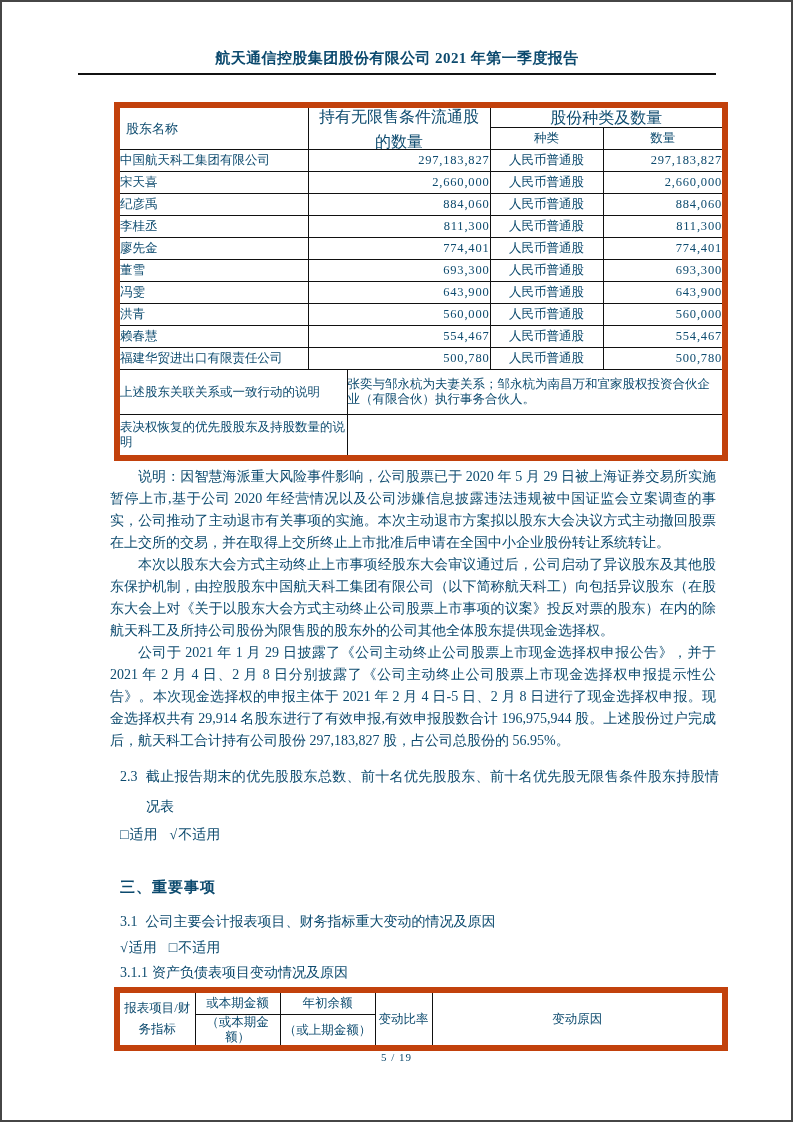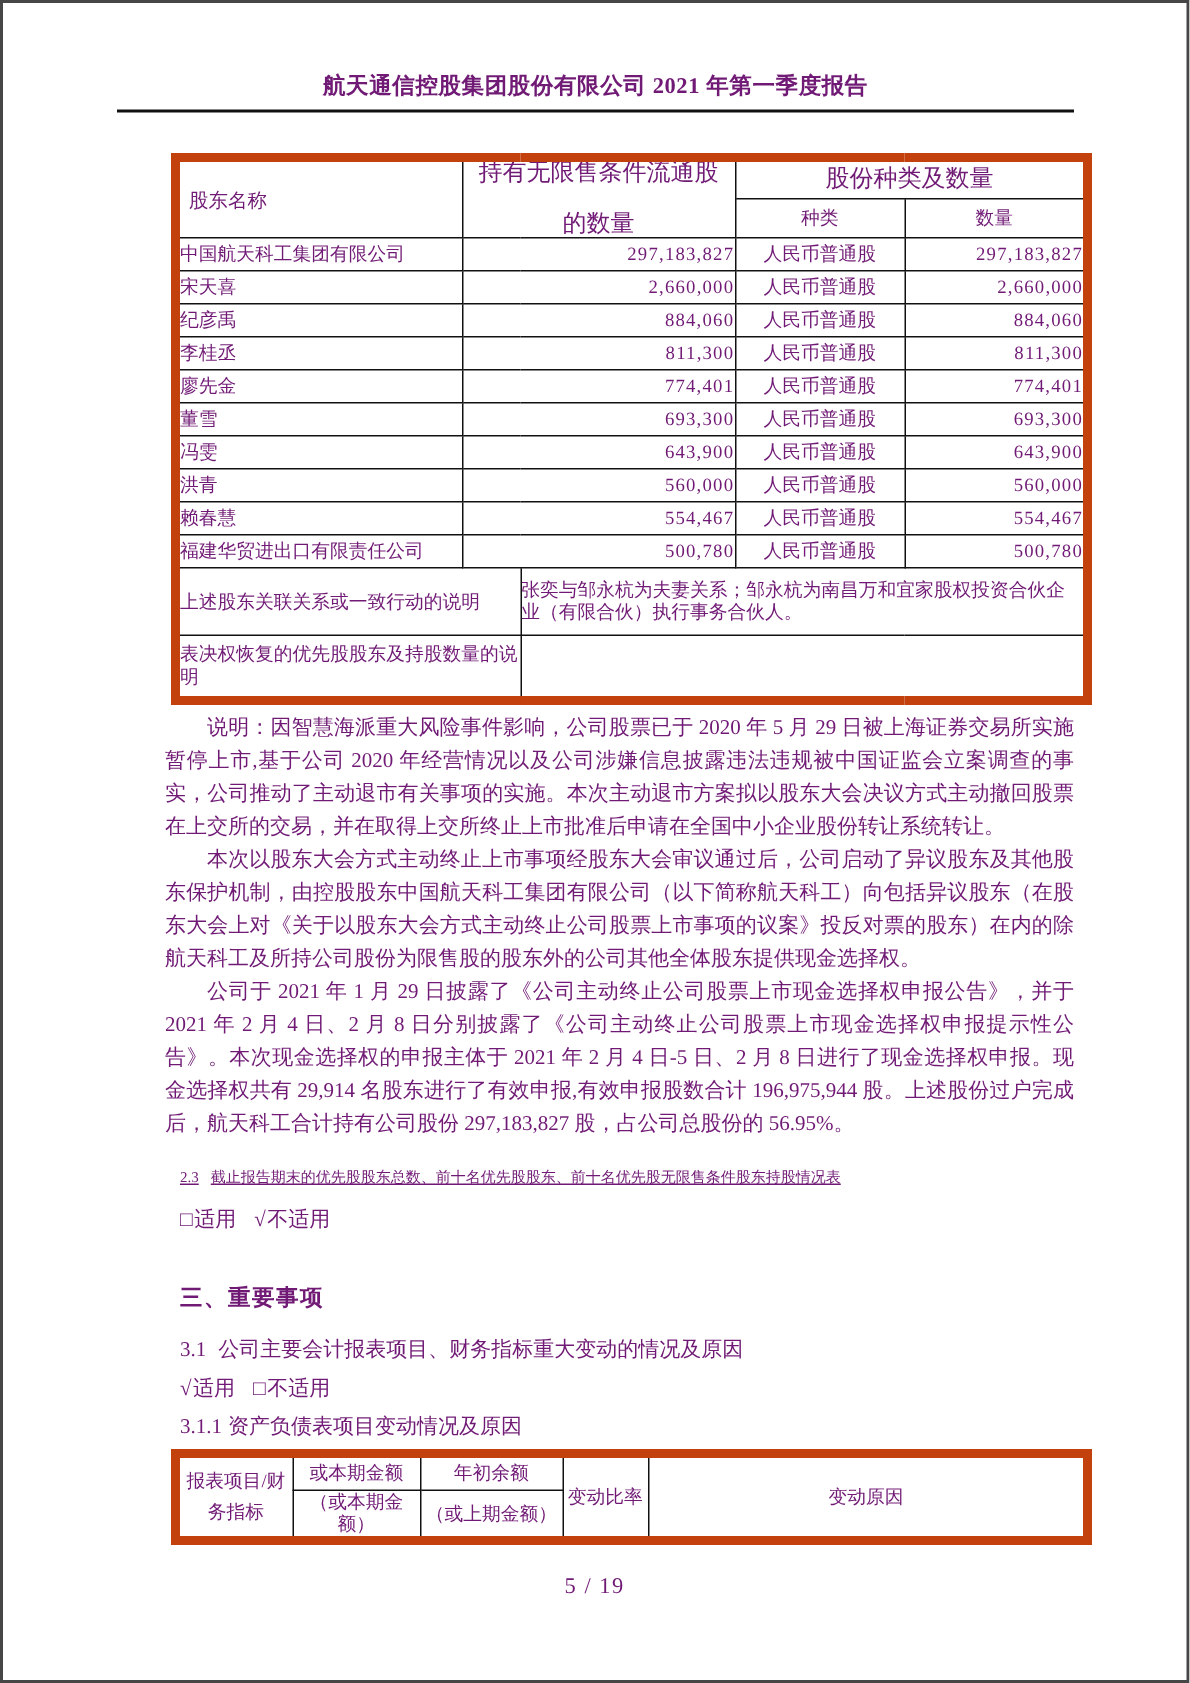--- a/index.html
+++ b/index.html
@@ -1,20 +1,20 @@
 <!DOCTYPE html>
 <html><head>
 <meta charset="utf-8">
 <style>
   html,body{margin:0;padding:0;background:#e8e8e8;}
   .page{
     width:793px;height:1122px;box-sizing:border-box;
     background:#fff;border:2px solid #464646;
     font-family:"Liberation Serif","DejaVu Serif",serif;
-    color:#701a75;overflow:hidden;position:relative;
+    color:#0c4a6e;overflow:hidden;position:relative;
   }
   
   .doc-header{
     margin:46px 75px 0 76px;
     border-bottom:2px solid #111;
     padding-bottom:5px;
     text-align:center;
   }
   .doc-title{font-size:15px;font-weight:bold;line-height:20px;letter-spacing:0.4px;}
   
@@ -50,44 +50,43 @@
   .row-voting td{height:40px;}
   
   .body-text{margin:5px 75px 0 108px;}
   .body-text p{
     margin:0;font-size:14px;line-height:22px;
     text-align:justify;text-indent:2em;
   }
   
   .heading-23{
     margin:10px 72px 0 118px;
-    font-size:10px;line-height:30px;
+    font-size:14px;line-height:30px;
     padding-left:26px;text-indent:-26px;
     text-align:justify;
-    text-decoration:underline;
   }
   .heading-23 .sec-num{margin-right:8px;}
   .applicability{margin:2px 0 0 118px;font-size:14px;line-height:22px;}
   .applicability .chk-sym{margin-right:1px;}
   .applicability .grp{margin-right:12px;}
   .heading-major{margin:30px 0 0 118px;font-size:15px;font-weight:bold;line-height:22px;letter-spacing:1px;}
   .heading-31{margin:13px 0 0 118px;font-size:14px;line-height:22px;}
   .heading-31 .sec-num{margin-right:8px;}
   .applicability.tight{margin-top:5px;line-height:20px;}
   .heading-311{margin:5px 0 0 118px;font-size:14px;line-height:20px;}
   .heading-311 .sec-num{margin-right:4px;}
   
   .bal-tbl{margin-top:4px;}
   .bal-tbl td{text-align:center;height:21px;font-size:12.5px;}
   .bal-item{font-size:11px;line-height:15px;}
   .bal-paren{font-size:11.5px;}
   
   .footer{
-    margin-top:20px;text-align:center;
-    font-size:15px;letter-spacing:1px;
+    text-align:center;
+    font-size:11px;letter-spacing:1px;
     font-family:"Liberation Serif","DejaVu Serif",serif;
   }
 </style>
 </head>
 <body>
 
 <div class="page">
 
   <div class="doc-header">
     <div class="doc-title">航天通信控股集团股份有限公司 2021 年第一季度报告</div>
@@ -99,21 +98,21 @@
         <col style="width:39px">
         <col style="width:143px">
         <col style="width:113px">
         <col style="width:122px">
     </colgroup>
     <tbody>
       <tr class="sh-header">
         <td class="hd-left" rowspan="2">股东名称</td>
         <td class="hd-center" rowspan="2" colspan="2">
             <span style="display:block;">持有无限售条件流通股</span>
-            <span style="display:block;margin-top:20px;font-family:Liberation Mono, monospace;">的数量</span>
+            <span style="display:block;margin-top:10px;">的数量</span>
           </td>
         <td class="hd-center" colspan="2">股份种类及数量</td>
       </tr>
       <tr class="sh-sub">
         <td>种类</td>
         <td>数量</td>
       </tr>
 
       <tr class="sh-row">
         <td class="cell-name">中国航天科工集团有限公司</td>

